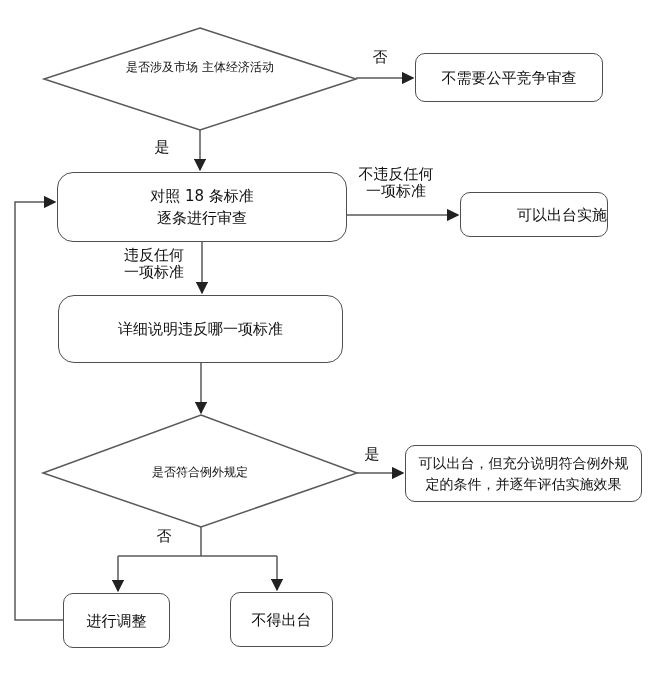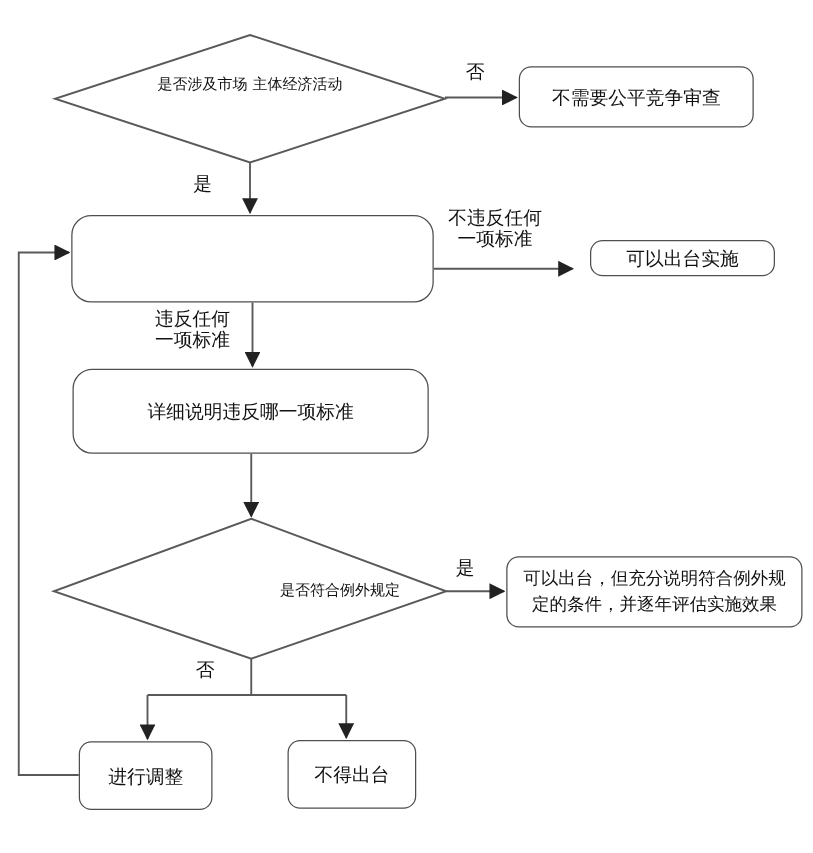--- a/index.html
+++ b/index.html
@@ -64,29 +64,29 @@
     font-size: 15px;
     line-height: 17px;
     color: var(--text);
     text-align: center;
   }
   .elabel span { display: block; }
 
   
   #node-no-review        { left: 415px; top: 53px;  width: 188px; height: 49px; }
   #node-review-standards { left: 57px;  top: 172px; width: 290px; height: 70px; }
-  #node-can-implement    { left: 472px; top: 192px; width: 148px; height: 29px; }
+  #node-can-implement    { left: 460px; top: 192px; width: 148px; height: 45px; align-items: flex-end; }
   #node-explain          { left: 58px;  top: 295px; width: 285px; height: 68px; }
   #node-conditional      { left: 405px; top: 445px; width: 237px; height: 57px;
                            font-size: 14px; line-height: 21px; }
   #node-adjust           { left: 63px;  top: 593px; width: 107px; height: 55px; }
   #node-no-release       { left: 230px; top: 592px; width: 103px; height: 55px; }
 
   #d1-text { left: 100px; top: 56px;  width: 200px; }
-  #d2-text { left: 80px;  top: 461px; width: 240px; text-align: right; }
+  #d2-text { left: 80px;  top: 461px; width: 240px; }
 
   #label-d1-no       { left: 370px; top: 49px;  width: 20px; }
   #label-d1-yes      { left: 152px; top: 139px; width: 20px; }
   #label-not-violate { left: 356px; top: 166px; width: 80px; text-align: center; }
   #label-violate     { left: 118px; top: 247px; width: 72px; }
   #label-d2-yes      { left: 362px; top: 446px; width: 20px; }
   #label-d2-no       { left: 154px; top: 528px; width: 20px; }
 </style>
 </head>
 <body>
@@ -121,20 +121,22 @@
   </div>
   <div class="dtext" id="d2-text">
     <span>是否符合例外规定</span>
   </div>
 
   <div class="node r10" id="node-no-review">
     <span>不需要公平竞争审查</span>
   </div>
 
   <div class="node r16" id="node-review-standards">
+    <span>对照 18 条标准</span>
+    <span>逐条进行审查</span>
   </div>
 
   <div class="node r10" id="node-can-implement">
     <span>可以出台实施</span>
   </div>
 
   <div class="node r16" id="node-explain">
     <span>详细说明违反哪一项标准</span>
   </div>
 

